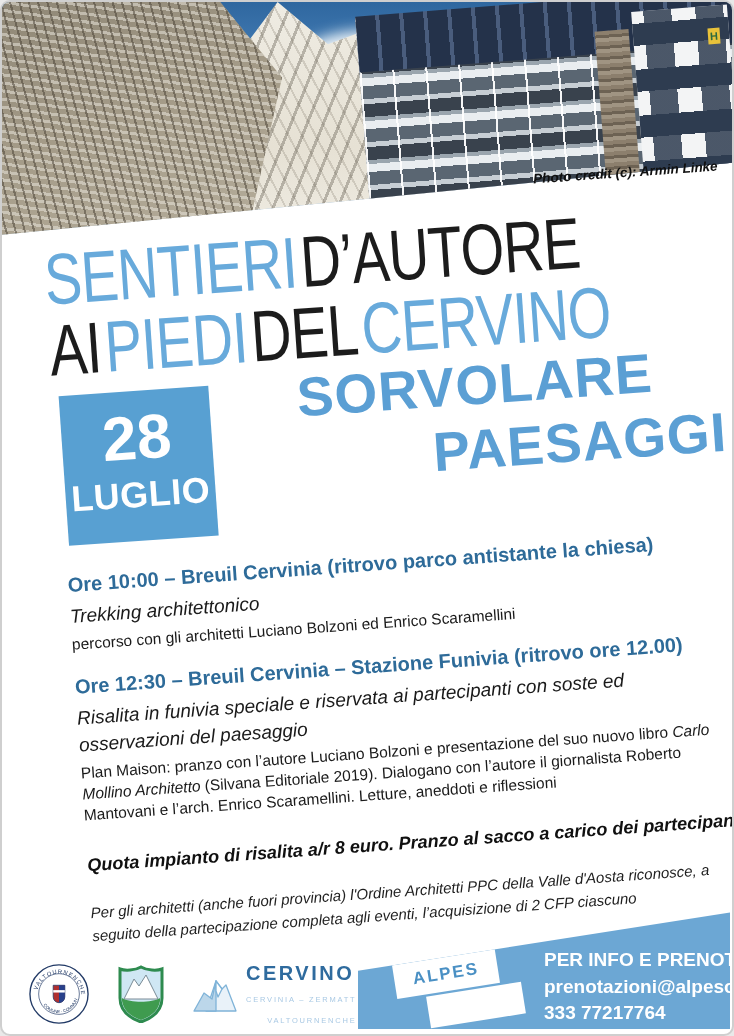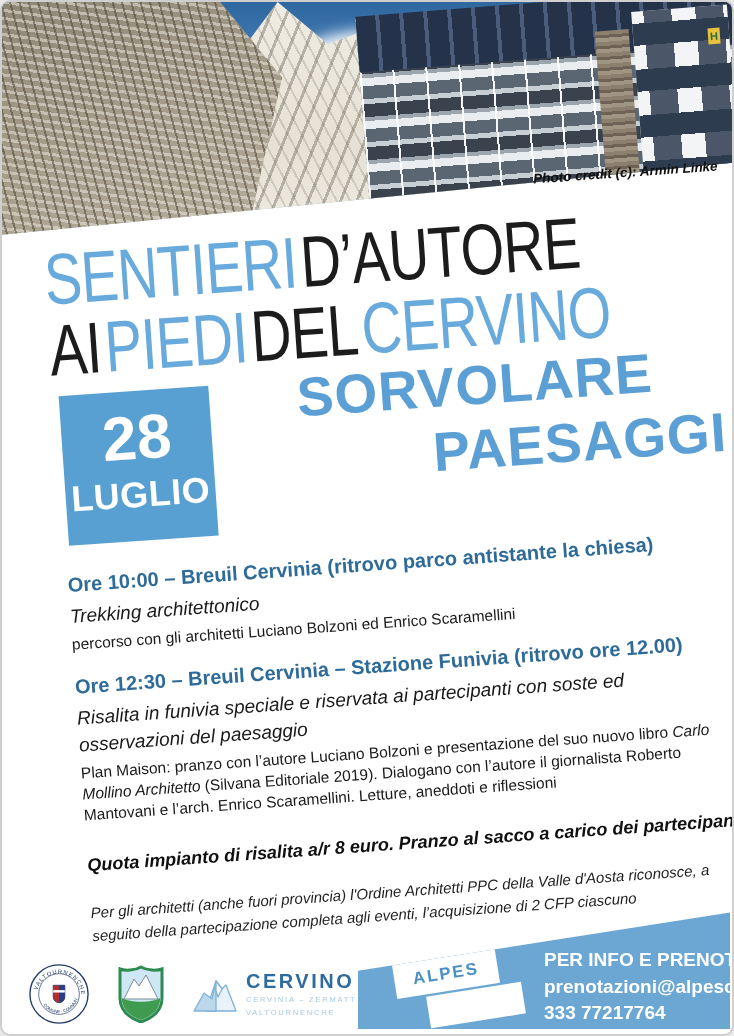--- a/index.html
+++ b/index.html
@@ -77,21 +77,21 @@
   .s2{top:432px;}
   .s2 .sub{width:610px;}
   .s2 .body{width:656px;}
   .quota{left:42px;top:612px;font-style:italic;font-weight:700;font-size:18px;color:#101010;white-space:nowrap;}
   .cfp{left:42px;top:658px;width:652px;font-style:italic;font-size:15px;color:#1f1f1f;line-height:23px;}
 
   
   .footer-logos{position:absolute;left:26px;top:953px;height:78px;display:flex;align-items:center;gap:28px;}
   .logo-item{display:flex;align-items:center;gap:8px;}
   .cervino-text .main{font-size:20px;font-weight:700;color:#2f6b9e;letter-spacing:2.5px;line-height:20px;}
-  .cervino-text .sub{font-size:7.5px;color:#a9c9e4;letter-spacing:1.8px;line-height:9px;margin-top:4px;}
+  .cervino-text .sub{font-size:7.5px;color:#a9c9e4;letter-spacing:1.8px;line-height:9px;margin-top:12px;text-align:right;}
   .order-sq{width:52px;height:52px;background:#1e3a66;flex:none;}
   .order-tiny{width:52px;font-size:4px;line-height:5px;color:#1e3a66;}
   .order-tiny p{margin:0 0 4px 0;}
 
   .footer-blue{position:absolute;left:356px;top:903px;right:2px;bottom:5px;background:#6ca7d4;
                clip-path:polygon(0 53%,100% 6%,100% 100%,0 100%);}
   .alpes{position:absolute;left:36px;top:50px;width:150px;height:76px;}
   .alpes .r2{position:absolute;left:34px;top:34px;width:96px;height:32px;background:#fff;transform:rotate(-9deg);}
   .alpes .r1{position:absolute;left:0;top:2px;width:104px;height:34px;background:#fff;transform:rotate(-9deg);
              display:flex;align-items:center;justify-content:center;

